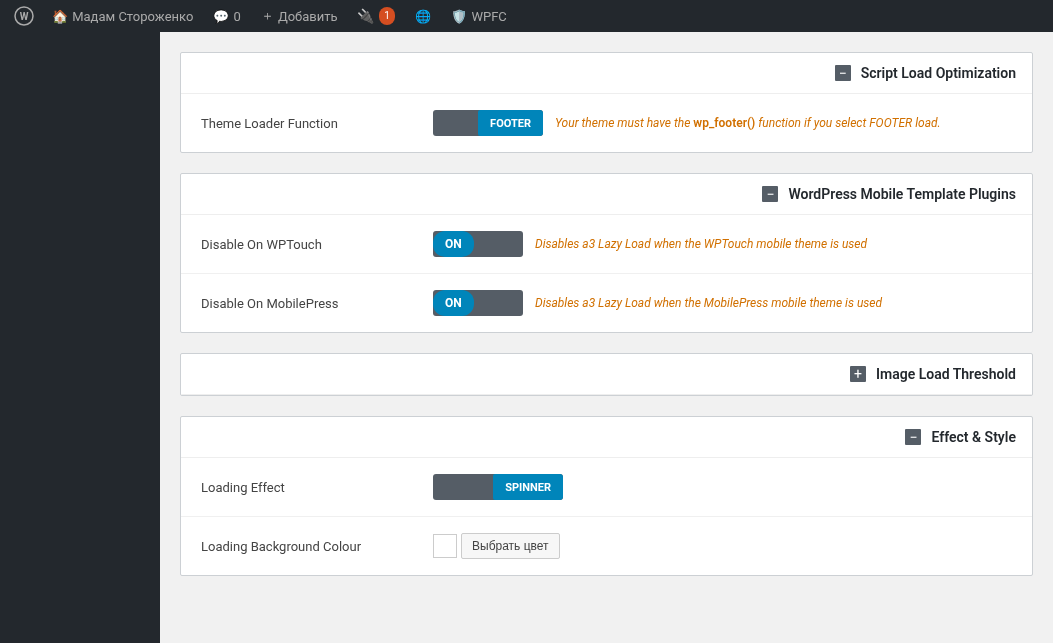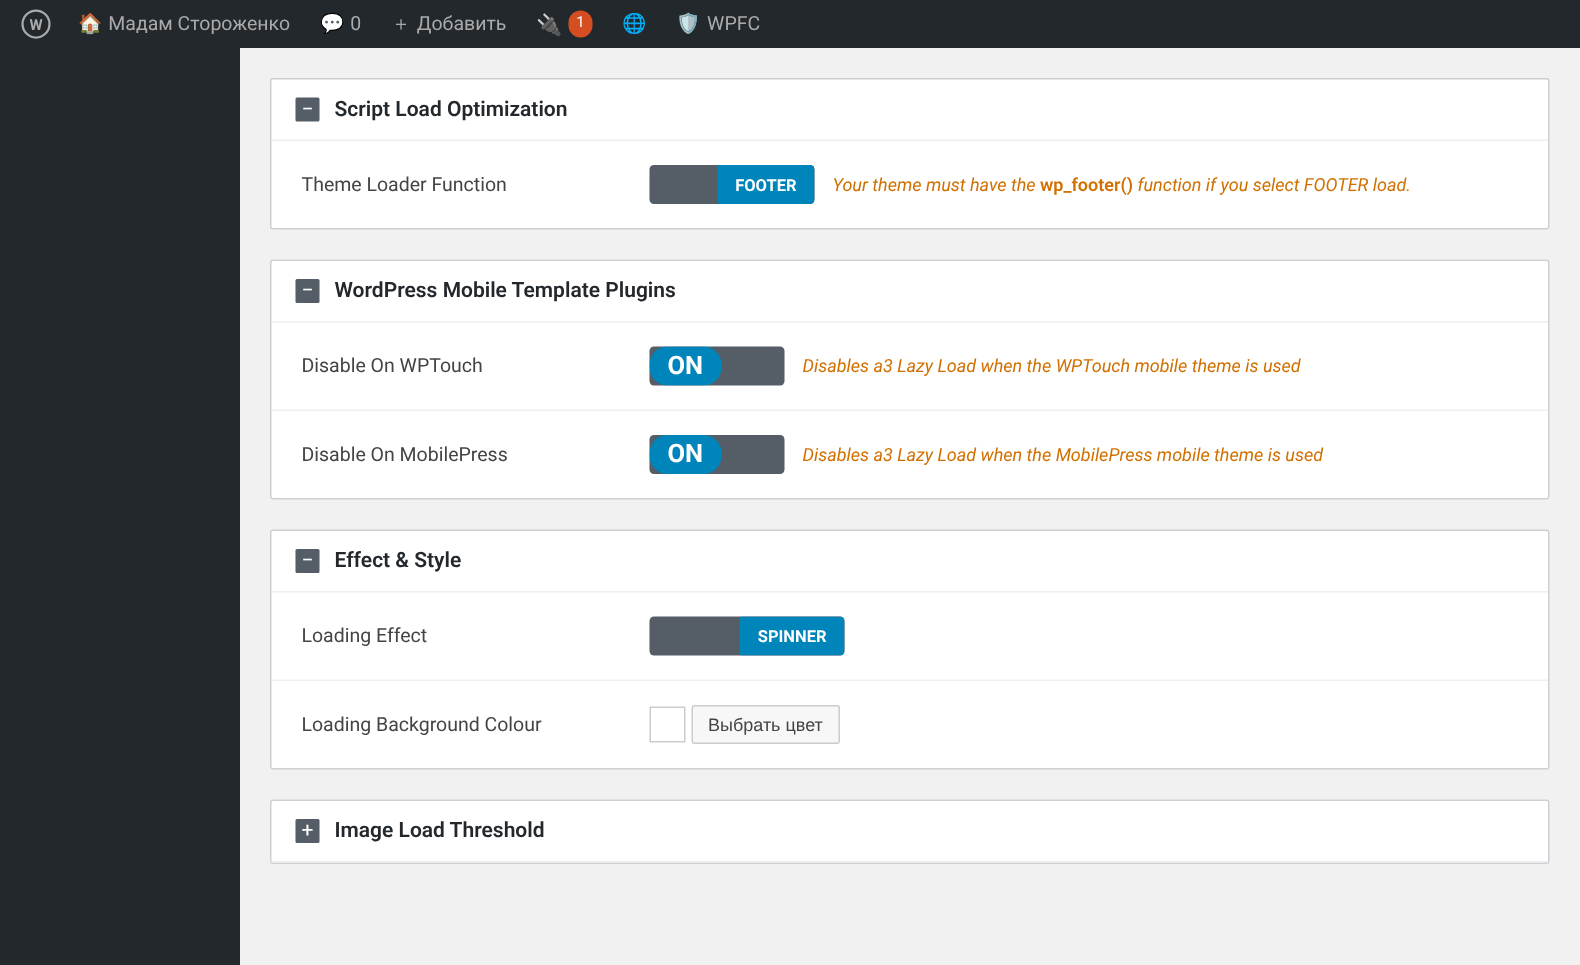--- a/index.html
+++ b/index.html
@@ -76,20 +76,21 @@
       border: 1px solid #ccd0d4;
       margin-bottom: 20px;
       border-radius: 2px;
     }
     .panel-header {
       display: flex;
       align-items: center;
       gap: 10px;
       padding: 12px 16px;
       border-bottom: 1px solid #eee;
+      justify-content: flex-end;
     }
     .panel-header h2 {
       font-size: 14px;
       font-weight: 600;
       color: #23282d;
     }
     .collapse-icon {
       width: 16px;
       height: 16px;
       background: #555d66;
@@ -178,21 +179,21 @@
       width: 90px;
       cursor: pointer;
     }
     .toggle-on .on-part {
       background: #0085ba;
       padding: 0 12px;
       height: 100%;
       display: flex;
       align-items: center;
       color: #fff;
-      font-size: 17px;
+      font-size: 12px;
       font-weight: 700;
       border-radius: 12px;
     }
     .toggle-on .off-part {
       flex: 1;
       text-align: center;
       color: #aaa;
       font-size: 11px;
     }
 
@@ -346,20 +347,27 @@
             <div class="off-part"></div>
           </div>
           <span class="hint-text">Disables a3 Lazy Load when the MobilePress mobile theme is used</span>
         </div>
       </div>
     </div>
   </div>
 
   <div class="panel">
     <div class="panel-header">
+      <div class="collapse-icon expand-icon"></div>
+      <h2>Image Load Threshold</h2>
+    </div>
+  </div>
+
+  <div class="panel">
+    <div class="panel-header">
       <div class="collapse-icon"></div>
       <h2>Effect &amp; Style</h2>
     </div>
     <div class="panel-body">
       <div class="setting-row">
         <div class="setting-label">Loading Effect</div>
         <div class="setting-control">
           <div class="toggle-spinner">
             <div class="off-part"></div>
             <div class="spinner-part">SPINNER</div>
@@ -371,20 +379,13 @@
         <div class="setting-control">
           <div class="color-picker-row">
             <div class="color-swatch" style="background:#ffffff;"></div>
             <button class="color-picker-btn">Выбрать цвет</button>
           </div>
         </div>
       </div>
     </div>
   </div>
 
-  <div class="panel">
-    <div class="panel-header">
-      <div class="collapse-icon expand-icon"></div>
-      <h2>Image Load Threshold</h2>
-    </div>
-  </div>
-
 </div>
 
 </body></html>

